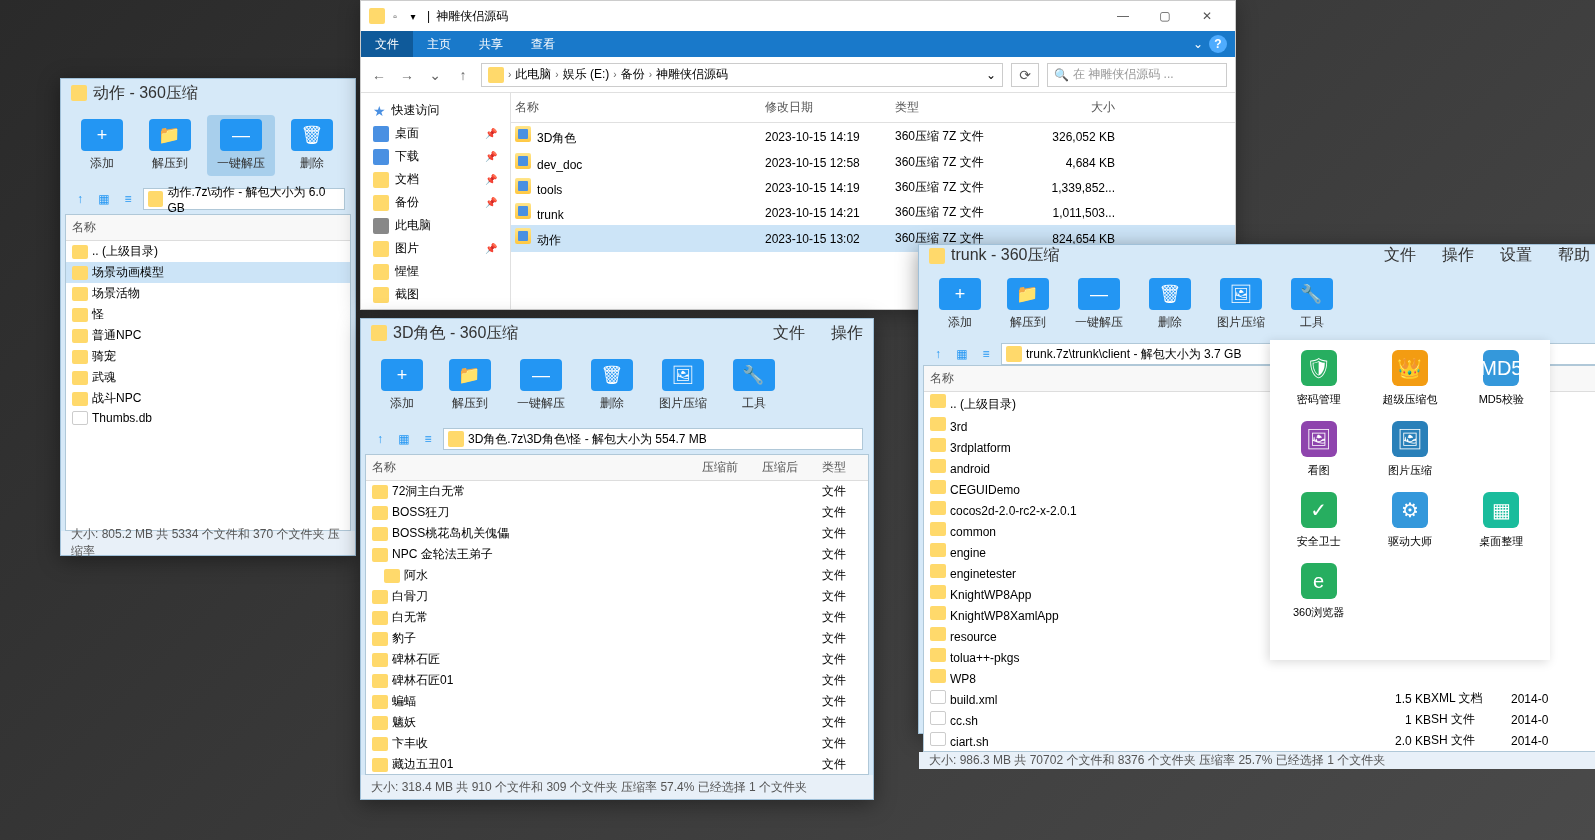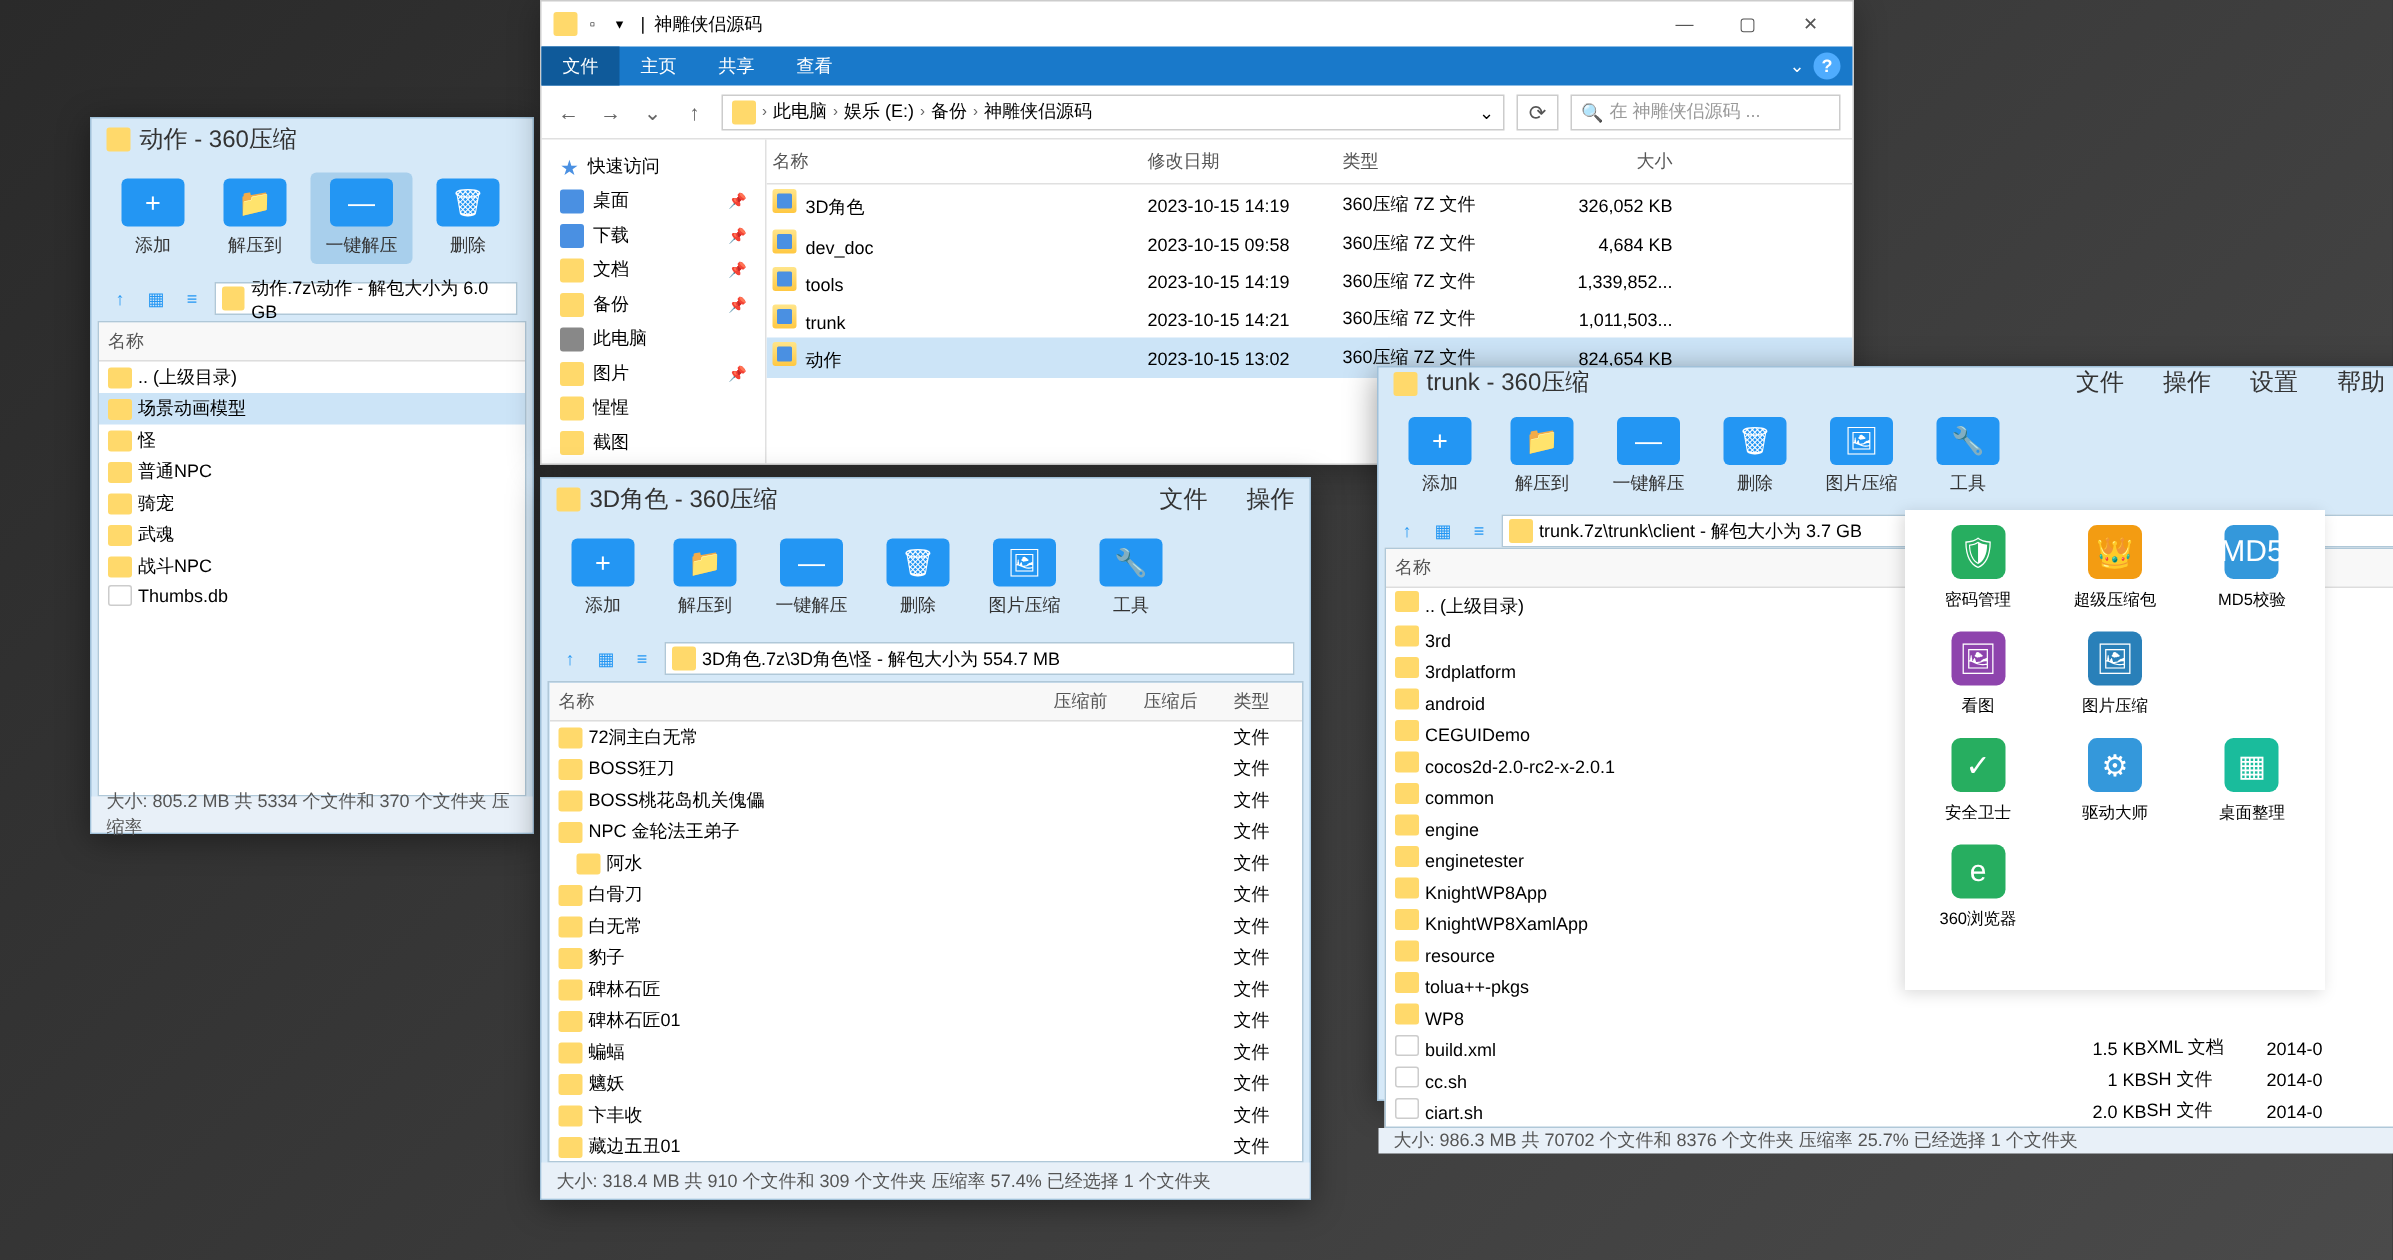--- a/index.html
+++ b/index.html
@@ -135,20 +135,21 @@
           <span class="folder-icon"></span>
           <span>动作.7z\动作 - 解包大小为 6.0 GB</span>
         </div>
     </div>
     <div class="comp-content" id="comp1-content">
       <div class="comp-header">
           <span>名称</span>
         </div>
     <div class="comp-row"><span class="comp-row-icon "></span>.. (上级目录)</div>
         <div class="comp-row selected"><span class="comp-row-icon "></span>场景动画模型</div>
+        <div class="comp-row"><span class="comp-row-icon "></span>场景活物</div>
         <div class="comp-row"><span class="comp-row-icon "></span>怪</div>
         <div class="comp-row"><span class="comp-row-icon "></span>普通NPC</div>
         <div class="comp-row"><span class="comp-row-icon "></span>骑宠</div>
         <div class="comp-row"><span class="comp-row-icon "></span>武魂</div>
         <div class="comp-row"><span class="comp-row-icon "></span>战斗NPC</div>
         <div class="comp-row"><span class="comp-row-icon file"></span>Thumbs.db</div>
       </div>
     <div class="comp-status">
         <span>大小: 805.2 MB 共 5334 个文件和 370 个文件夹 压缩率</span>
       </div>
@@ -258,21 +259,21 @@
       </div>
       <div id="exp-rows">
           <div class="exp-row">
             <div class="exp-col-name"><span class="folder-icon"></span>3D角色</div>
             <div class="exp-col-date">2023-10-15 14:19</div>
             <div class="exp-col-type">360压缩 7Z 文件</div>
             <div class="exp-col-size">326,052 KB</div>
           </div>
           <div class="exp-row">
             <div class="exp-col-name"><span class="folder-icon"></span>dev_doc</div>
-            <div class="exp-col-date">2023-10-15 09:58</div>
+            <div class="exp-col-date">2023-10-15 12:58</div>
             <div class="exp-col-type">360压缩 7Z 文件</div>
             <div class="exp-col-size">4,684 KB</div>
           </div>
           <div class="exp-row">
             <div class="exp-col-name"><span class="folder-icon"></span>tools</div>
             <div class="exp-col-date">2023-10-15 14:19</div>
             <div class="exp-col-type">360压缩 7Z 文件</div>
             <div class="exp-col-size">1,339,852...</div>
           </div>
           <div class="exp-row">

